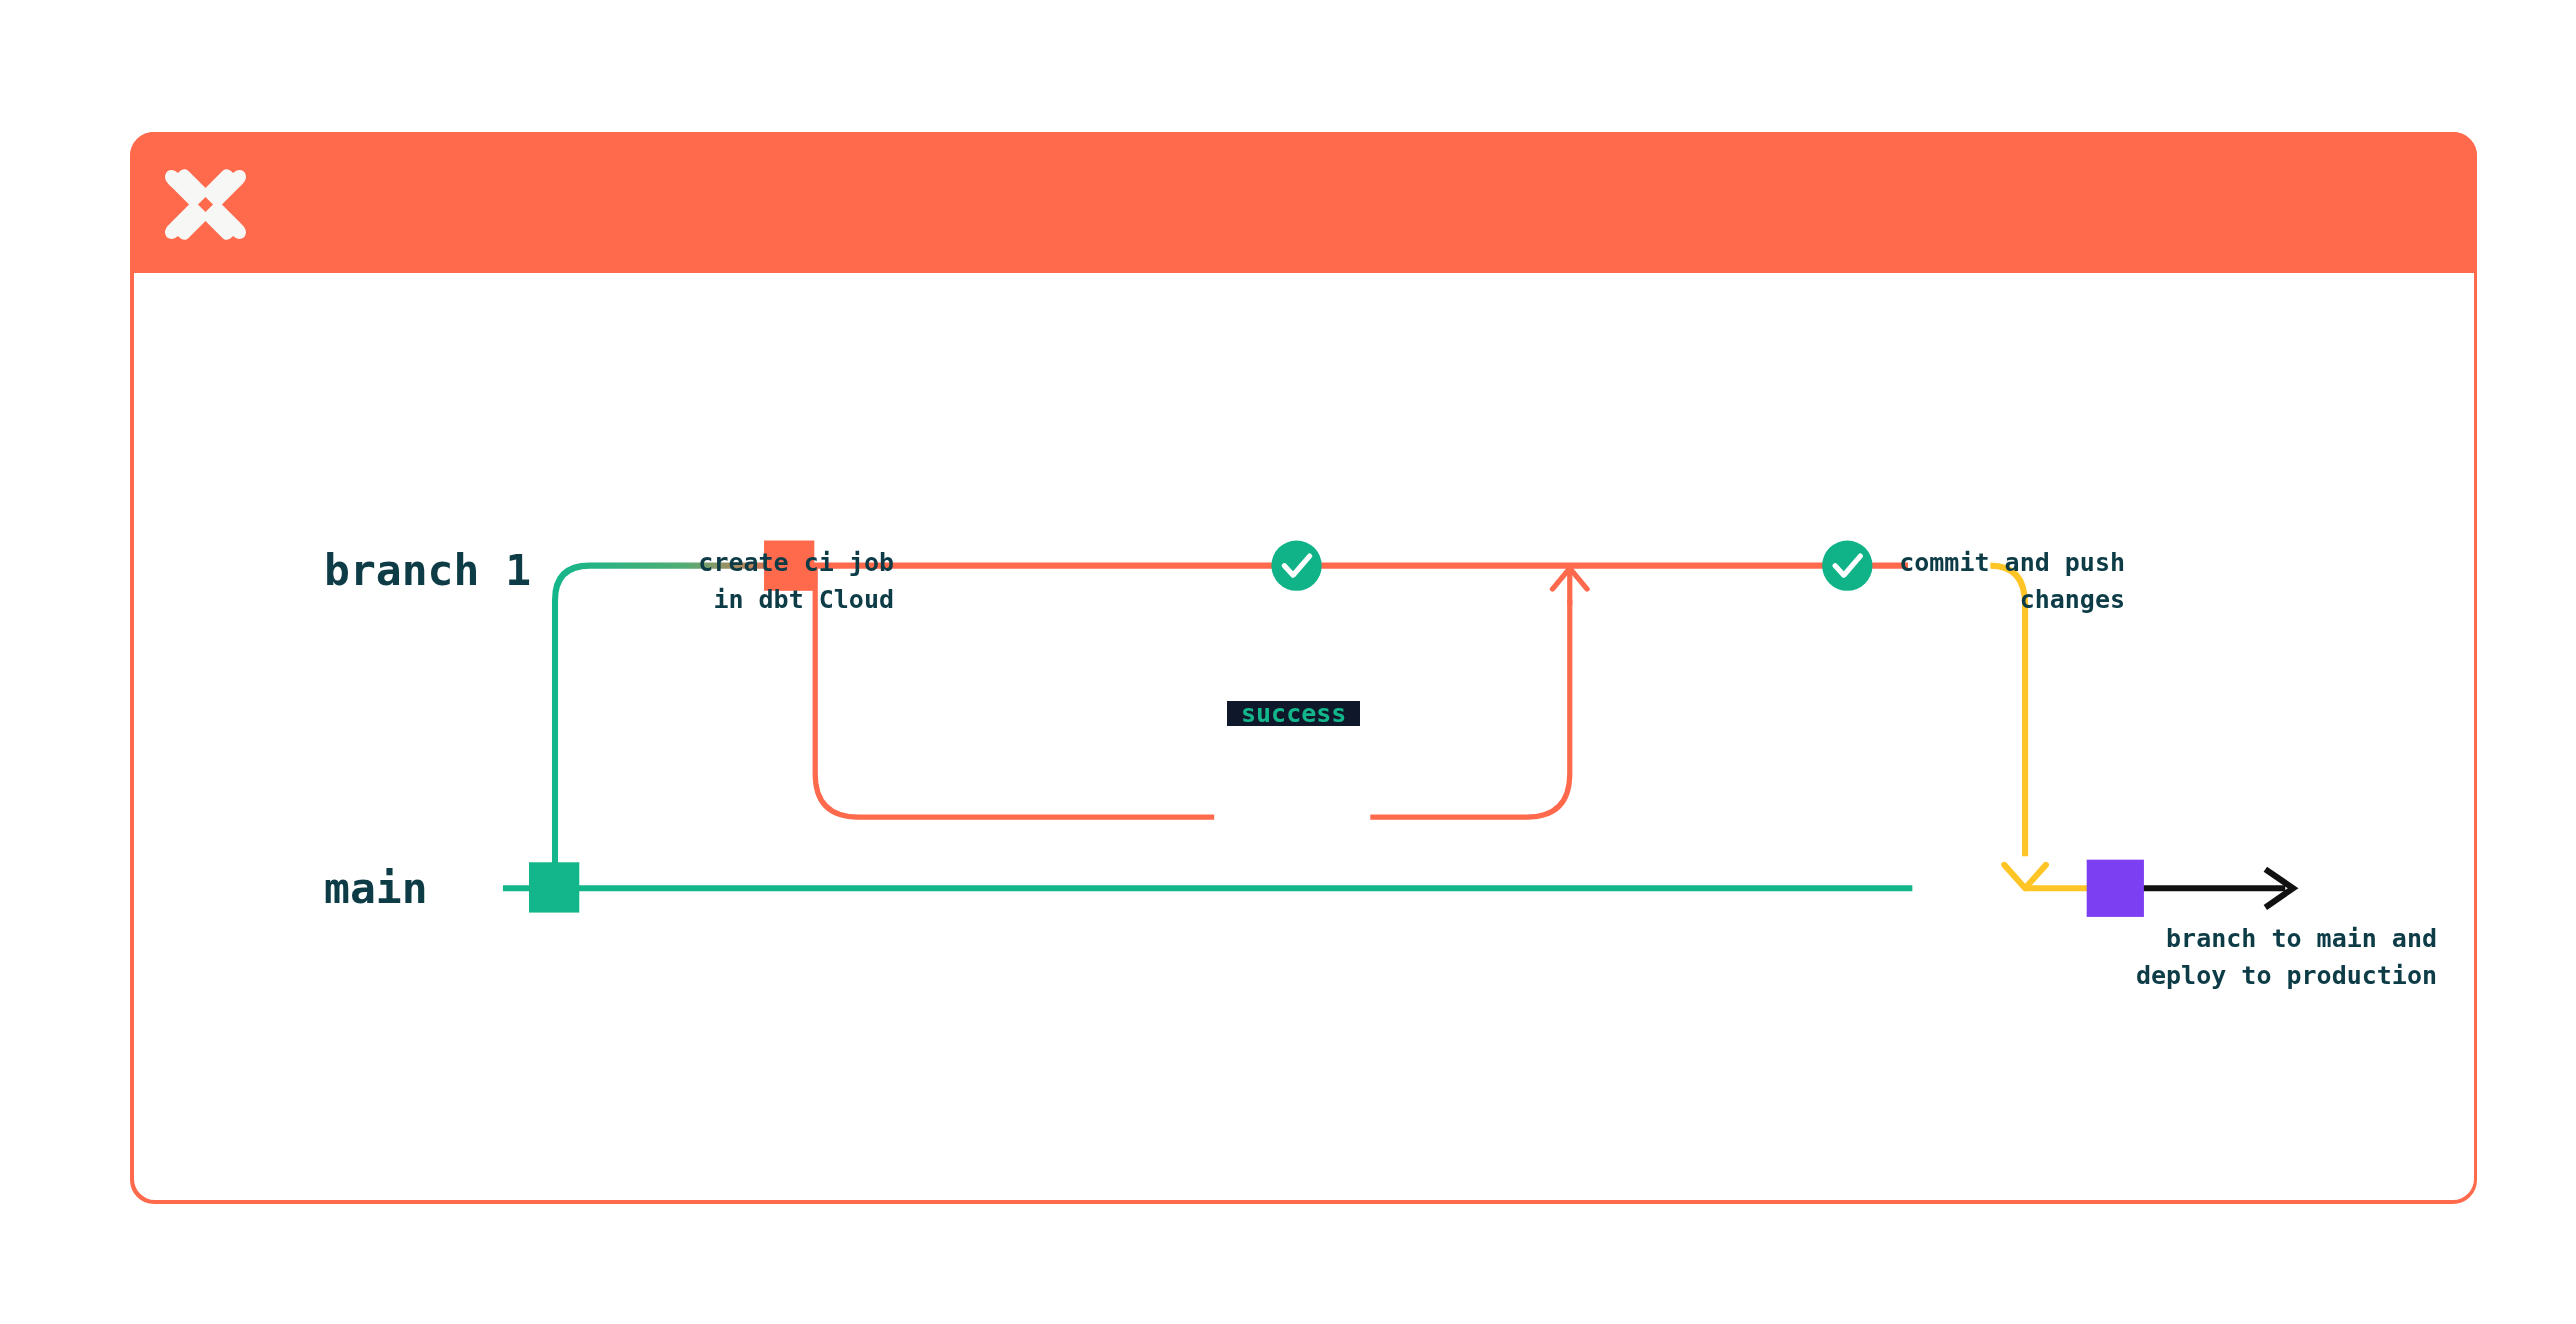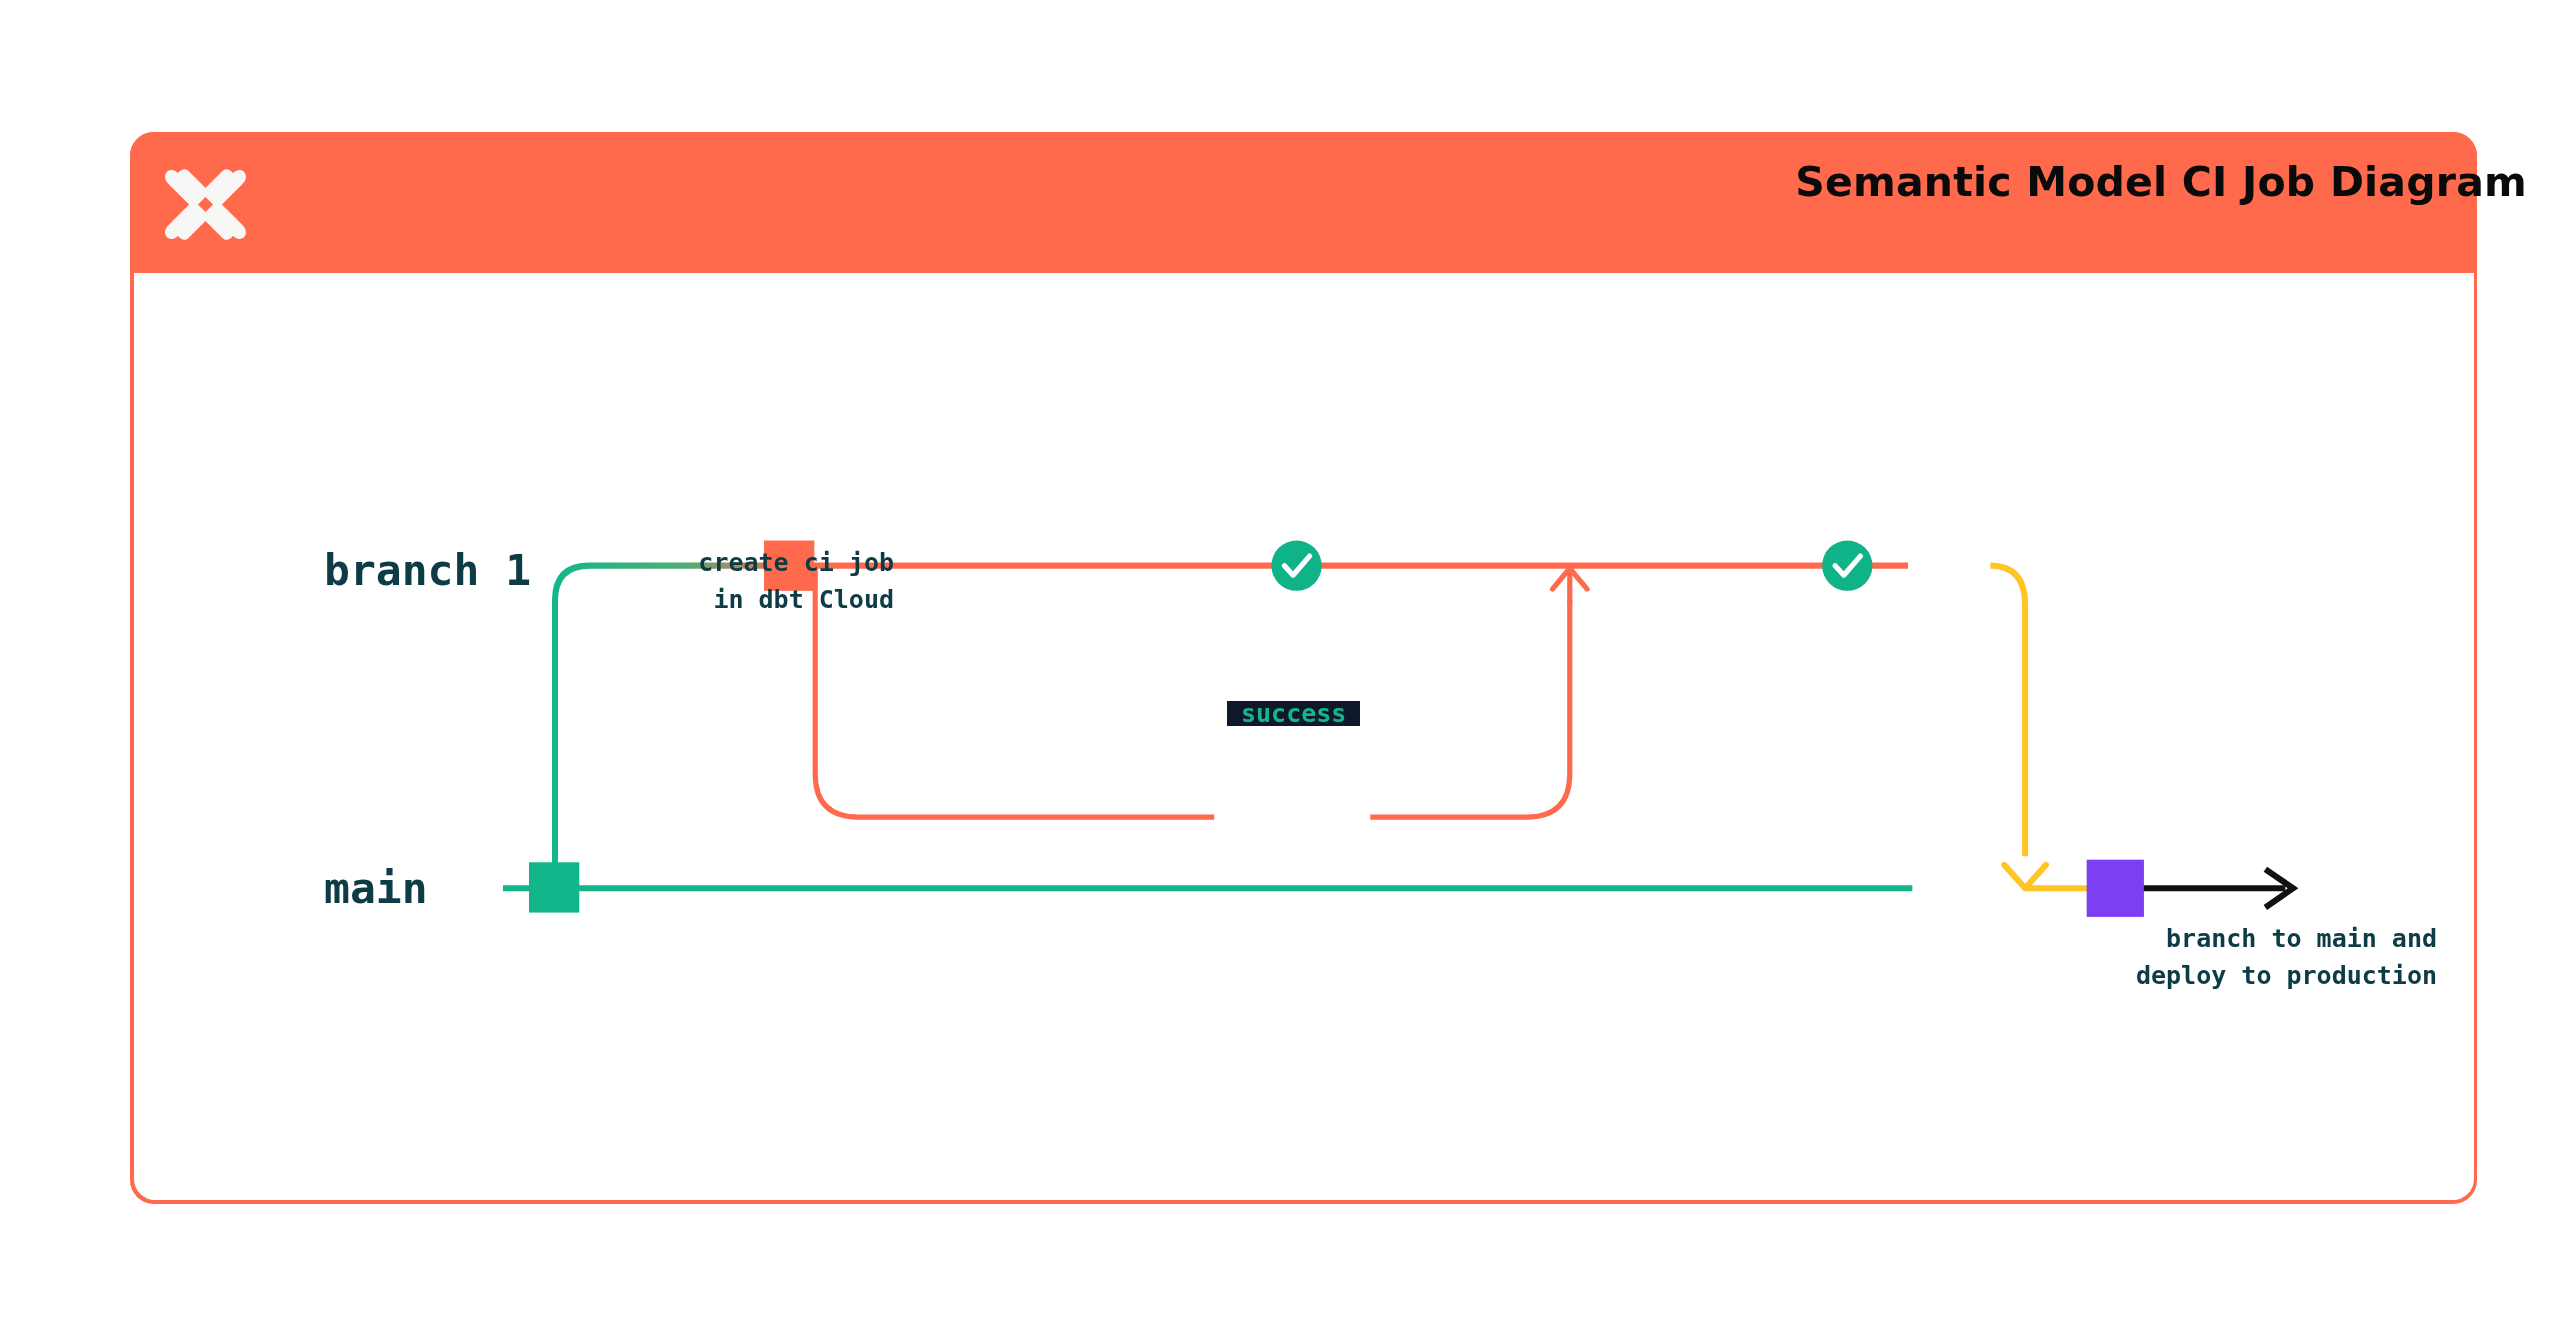--- a/index.html
+++ b/index.html
@@ -144,21 +144,20 @@
                  L58 59 L41 42 L72.5 10.5 C76 7 80 8.8 83.5 12.5 Z" transform="translate(-5,5)"></path>
         <path d="M16.5 87.5 C12 92 5 91.5 3.5 85.5 C2.2 80.2 6.5 76.5 10.5 72.5
                  L42 41 L59 58 L27.5 89.5 C24 93 20 91.2 16.5 87.5 Z" transform="translate(5,-5)"></path>
         <path d="M83.5 87.5 C88 92 95 91.5 96.5 85.5 C97.8 80.2 93.5 76.5 89.5 72.5
                  L58 41 L41 58 L72.5 89.5 C76 93 80 91.2 83.5 87.5 Z" transform="translate(-5,-5)"></path>
       </g>
       <rect x="44.5" y="44.5" width="11" height="11" fill="#ff6a4d" transform="rotate(45 50 50)"></rect>
     </svg>
   </div>
 
-  <div class="card-title">Semantic Model CI Job Diagram</div>
 
   <svg id="diagram" viewBox="0 0 2706 1236">
     <defs>
       <linearGradient id="gradGreenOrange" x1="0" y1="0" x2="1" y2="0">
         <stop offset="0%" stop-color="#13b68a"></stop>
         <stop offset="55%" stop-color="#51ad74"></stop>
         <stop offset="100%" stop-color="#ff6a4d"></stop>
       </linearGradient>
       <linearGradient id="gradOrangeYellow" x1="0" y1="0" x2="1" y2="0">
         <stop offset="0%" stop-color="#ff6a4d"></stop>
@@ -212,20 +211,22 @@
   </svg>
 
   <div class="lane-label" id="label-branch">branch 1</div>
 
   <div class="lane-label" id="label-main">main</div>
 
   <div class="step-caption" id="cap-create">create ci job
 in dbt Cloud</div>
 
 
+  <div class="step-caption" id="cap-commit">commit and push
+changes</div>
 
   <div class="step-caption" id="cap-merge">branch to main and
 deploy to production</div>
 
   <div class="edge-label" id="lbl-success">success</div>
 
 </div>
 
 
 </body></html>

